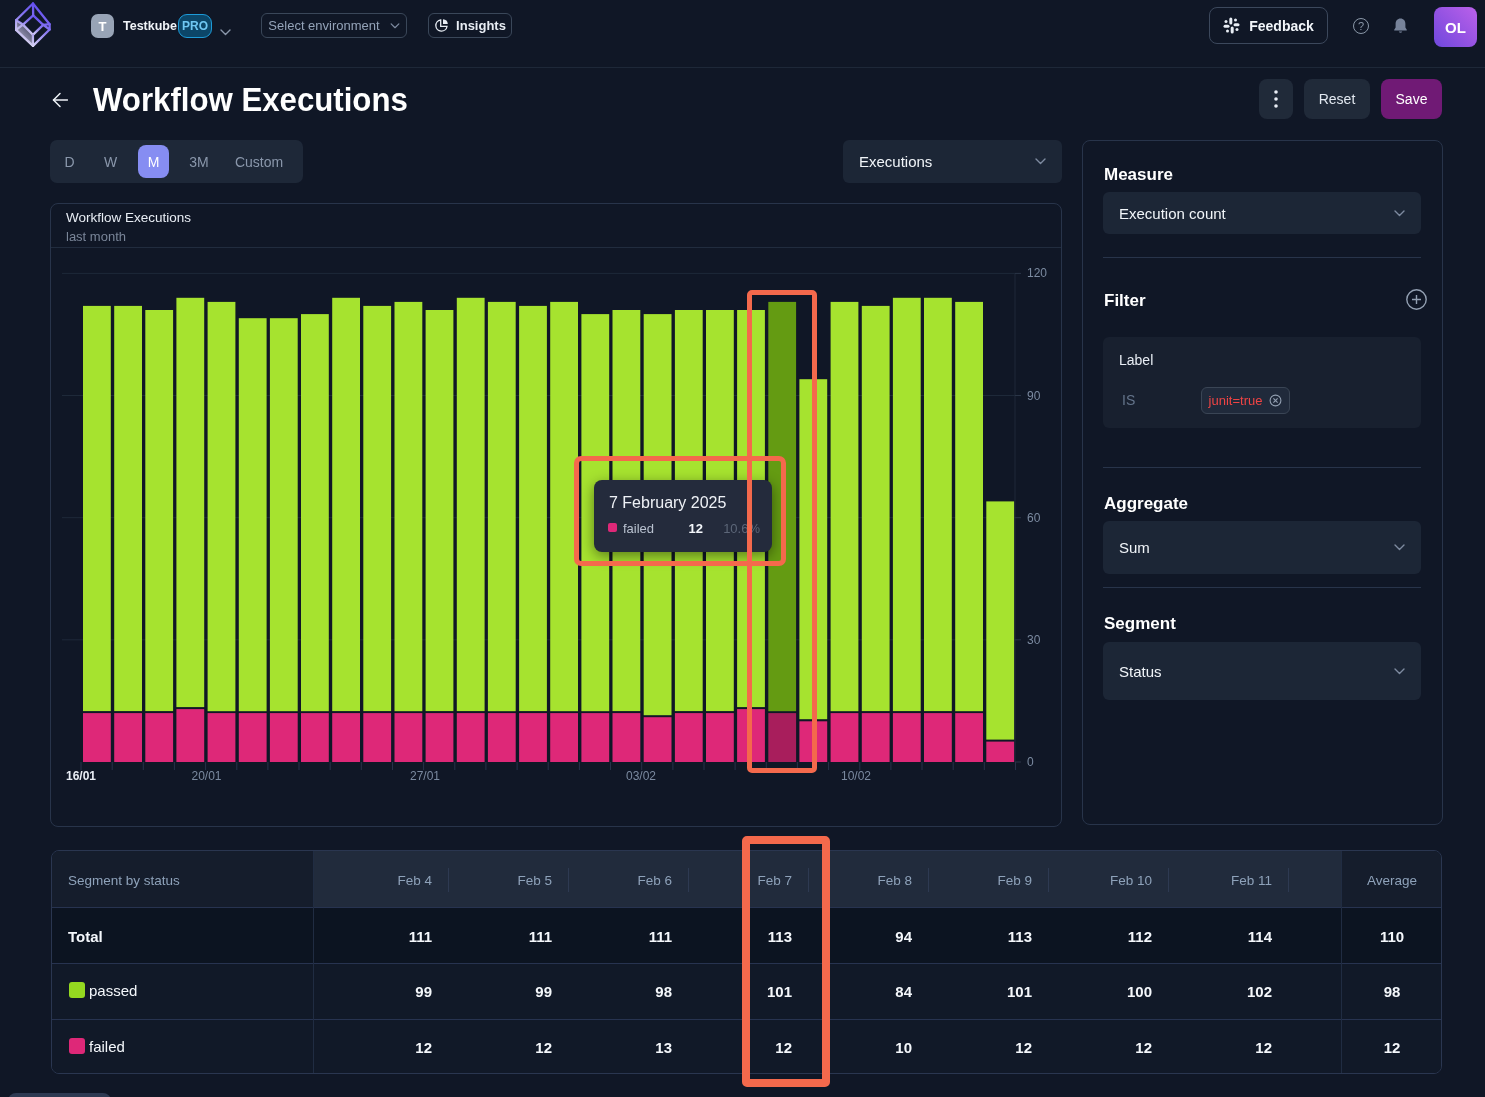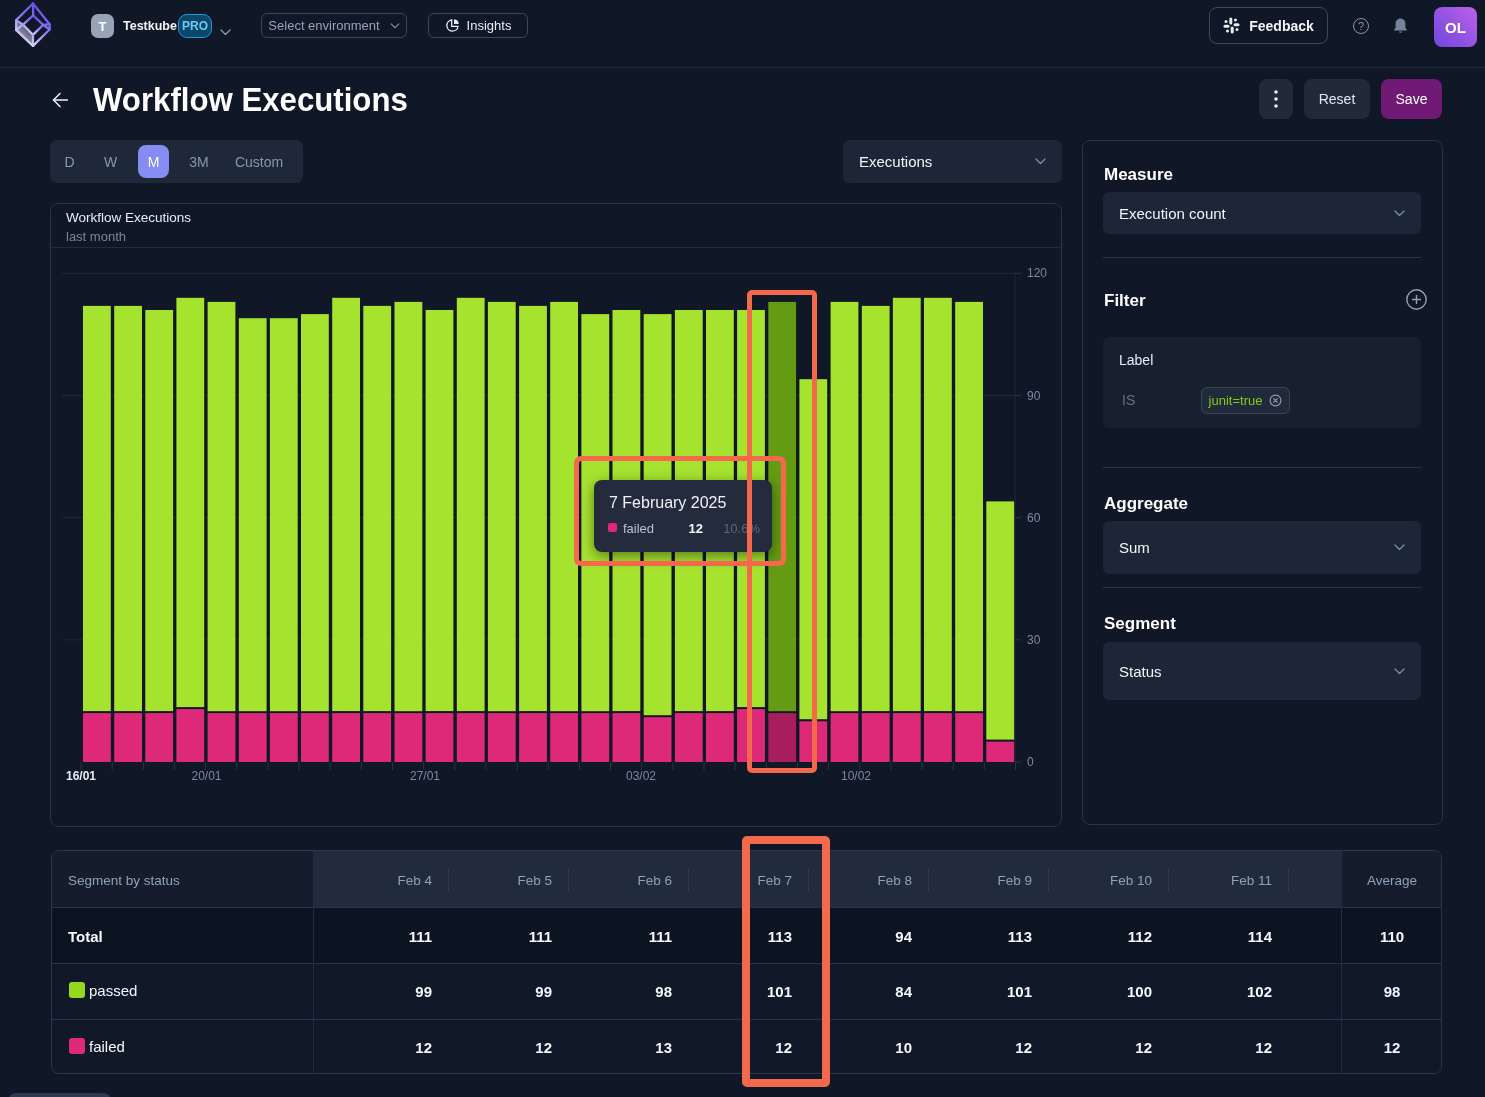--- a/index.html
+++ b/index.html
@@ -36,21 +36,21 @@
 </svg></div>
 <div class="abs btn" style="left:91px;top:14px;width:23px;height:24px;background:#98a4b6;border-radius:7px;color:#fff;font-size:13px;font-weight:bold;">T</div>
 <div class="abs" style="left:123px;top:19px;color:#f1f5f9;font-size:12.5px;font-weight:bold;">Testkube</div>
 <div class="abs btn" style="left:178px;top:14px;width:34px;height:24px;background:#0c4668;border:1.5px solid #1d9bd8;border-radius:9px;color:#6fc7f2;font-size:12px;font-weight:bold;">PRO</div>
 <div class="abs" style="left:220px;top:22px;"><svg width="11" height="7" viewBox="0 0 11 7" fill="none">
       <path d="M1 1 L5.5 5.5 L10 1" stroke="#8a97ab" stroke-width="1.4" stroke-linecap="round" stroke-linejoin="round"></path>
     </svg></div>
 <div class="abs btn" style="left:261px;top:13px;width:146px;height:25px;border:1px solid #3a4759;color:#94a3b8;font-size:13px;gap:10px;">Select environment <svg width="10" height="6" viewBox="0 0 11 7" fill="none">
       <path d="M1 1 L5.5 5.5 L10 1" stroke="#7e8ba0" stroke-width="1.4" stroke-linecap="round" stroke-linejoin="round"></path>
     </svg></div>
-<div class="abs btn" style="left:428px;top:13px;width:100px;height:25px;border:1px solid #3a4759;color:#e8edf4;font-size:13px;font-weight:normal;gap:7px;"><svg width="15" height="15" viewBox="0 0 15 15">
+<div class="abs btn" style="left:428px;top:13px;width:84px;height:25px;border:1px solid #3a4759;color:#e8edf4;font-size:13px;font-weight:bold;gap:7px;"><svg width="15" height="15" viewBox="0 0 15 15">
 <path d="M6.7 2 A5.6 5.6 0 1 0 13 8.3 L6.7 8.3 Z" fill="none" stroke="#e8edf4" stroke-width="1.3"></path>
 <path d="M9 1.2 A5.2 5.2 0 0 1 13.8 6 L9 6 Z" fill="#e8edf4"></path>
 </svg> Insights</div>
 <div class="abs btn" style="left:1209px;top:7px;width:119px;height:37px;border:1px solid #3c485c;border-radius:8px;color:#f1f5f9;font-size:14px;font-weight:bold;gap:9px;"><svg width="17" height="17" viewBox="0 0 17 17" fill="#e8edf4">
 <rect x="6.3" y="0.5" width="3" height="7" rx="1.5"></rect>
       <rect x="10.5" y="6.3" width="6" height="3" rx="1.5"></rect>
 <rect x="7.7" y="9.5" width="3" height="7" rx="1.5"></rect>
       <rect x="0.5" y="7.7" width="6" height="3" rx="1.5"></rect>
 <rect x="11" y="1.5" width="3" height="3" rx="1.5"></rect>
       <rect x="12.5" y="11" width="3" height="3" rx="1.5"></rect>
@@ -227,21 +227,21 @@
 <div class="hsep" style="left:1103px;top:257px;width:318px;background:#28344a;"></div>
 <div class="lbl" style="left:1104px;top:291px;">Filter</div>
 <div class="abs" style="left:1405px;top:288px;width:23px;height:23px;">
 <svg width="23" height="23" viewBox="0 0 23 23" fill="none" stroke="#93a0b2" stroke-width="1.4">
       <circle cx="11.5" cy="11.5" r="9.7"></circle>
       <path d="M11.5 7 L11.5 16 M7 11.5 L16 11.5"></path>
     </svg></div>
 <div class="abs" style="left:1103px;top:337px;width:318px;height:91px;background:#18202f;border-radius:6px;"></div>
 <div class="abs" style="left:1119px;top:352px;color:#e8edf4;font-size:14px;">Label</div>
 <div class="abs" style="left:1122px;top:392px;color:#64748b;font-size:14px;">IS</div>
-<div class="abs btn" style="left:1201px;top:387px;width:89px;height:27px;border:1px solid #3a4555;background:#202a3b;border-radius:6px;color:#84cc16;font-size:13px;gap:7px;">junit=true
+<div class="abs btn" style="left:1201px;top:387px;width:89px;height:27px;border:1px solid #3a4555;background:#202a3b;border-radius:6px;color:#ef4444;font-size:13px;gap:7px;">junit=true
 <svg width="13" height="13" viewBox="0 0 13 13" fill="none" stroke="#93a0b2" stroke-width="1.1">
       <circle cx="6.5" cy="6.5" r="5.4"></circle>
       <path d="M4.4 4.4 L8.6 8.6 M8.6 4.4 L4.4 8.6"></path>
     </svg></div>
 <div class="hsep" style="left:1103px;top:467px;width:318px;background:#28344a;"></div>
 <div class="lbl" style="left:1104px;top:494px;">Aggregate</div>
 <div class="sel" style="left:1103px;top:521px;width:318px;height:53px;">Sum <svg width="11" height="7" viewBox="0 0 11 7" fill="none">
       <path d="M1 1 L5.5 5.5 L10 1" stroke="#7e8ba0" stroke-width="1.4" stroke-linecap="round" stroke-linejoin="round"></path>
     </svg></div>
 <div class="hsep" style="left:1103px;top:587px;width:318px;background:#28344a;"></div>

